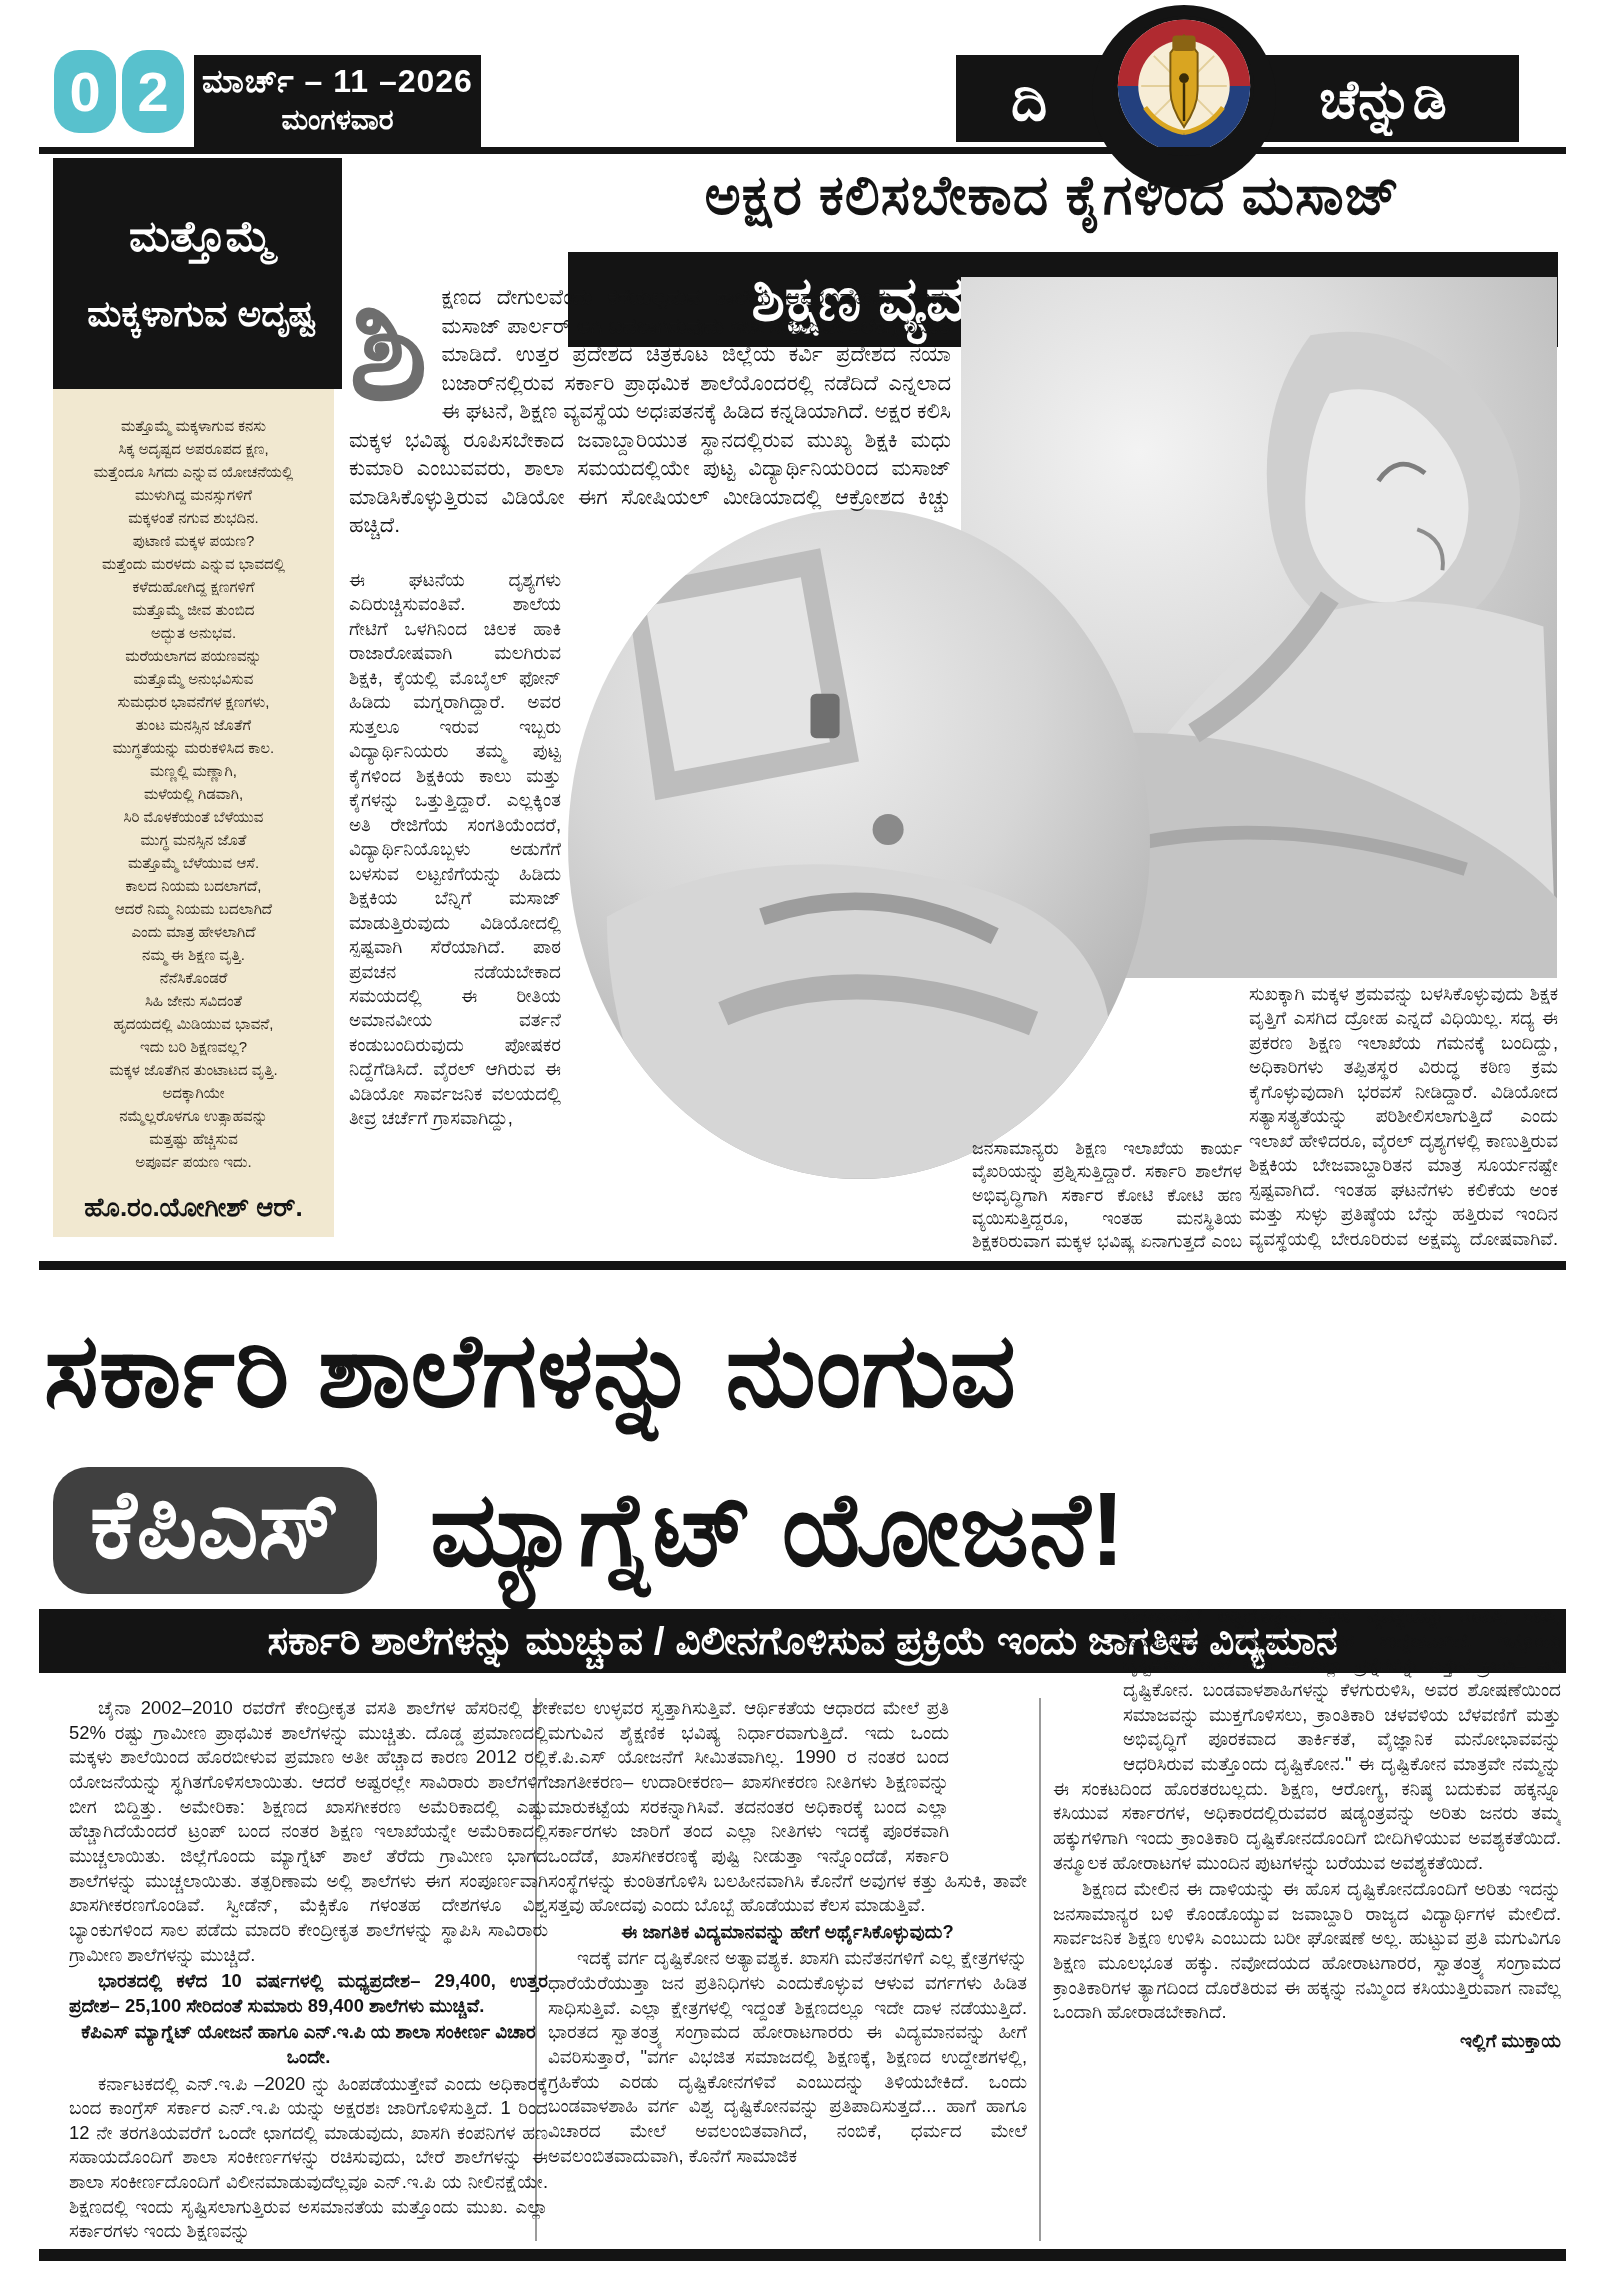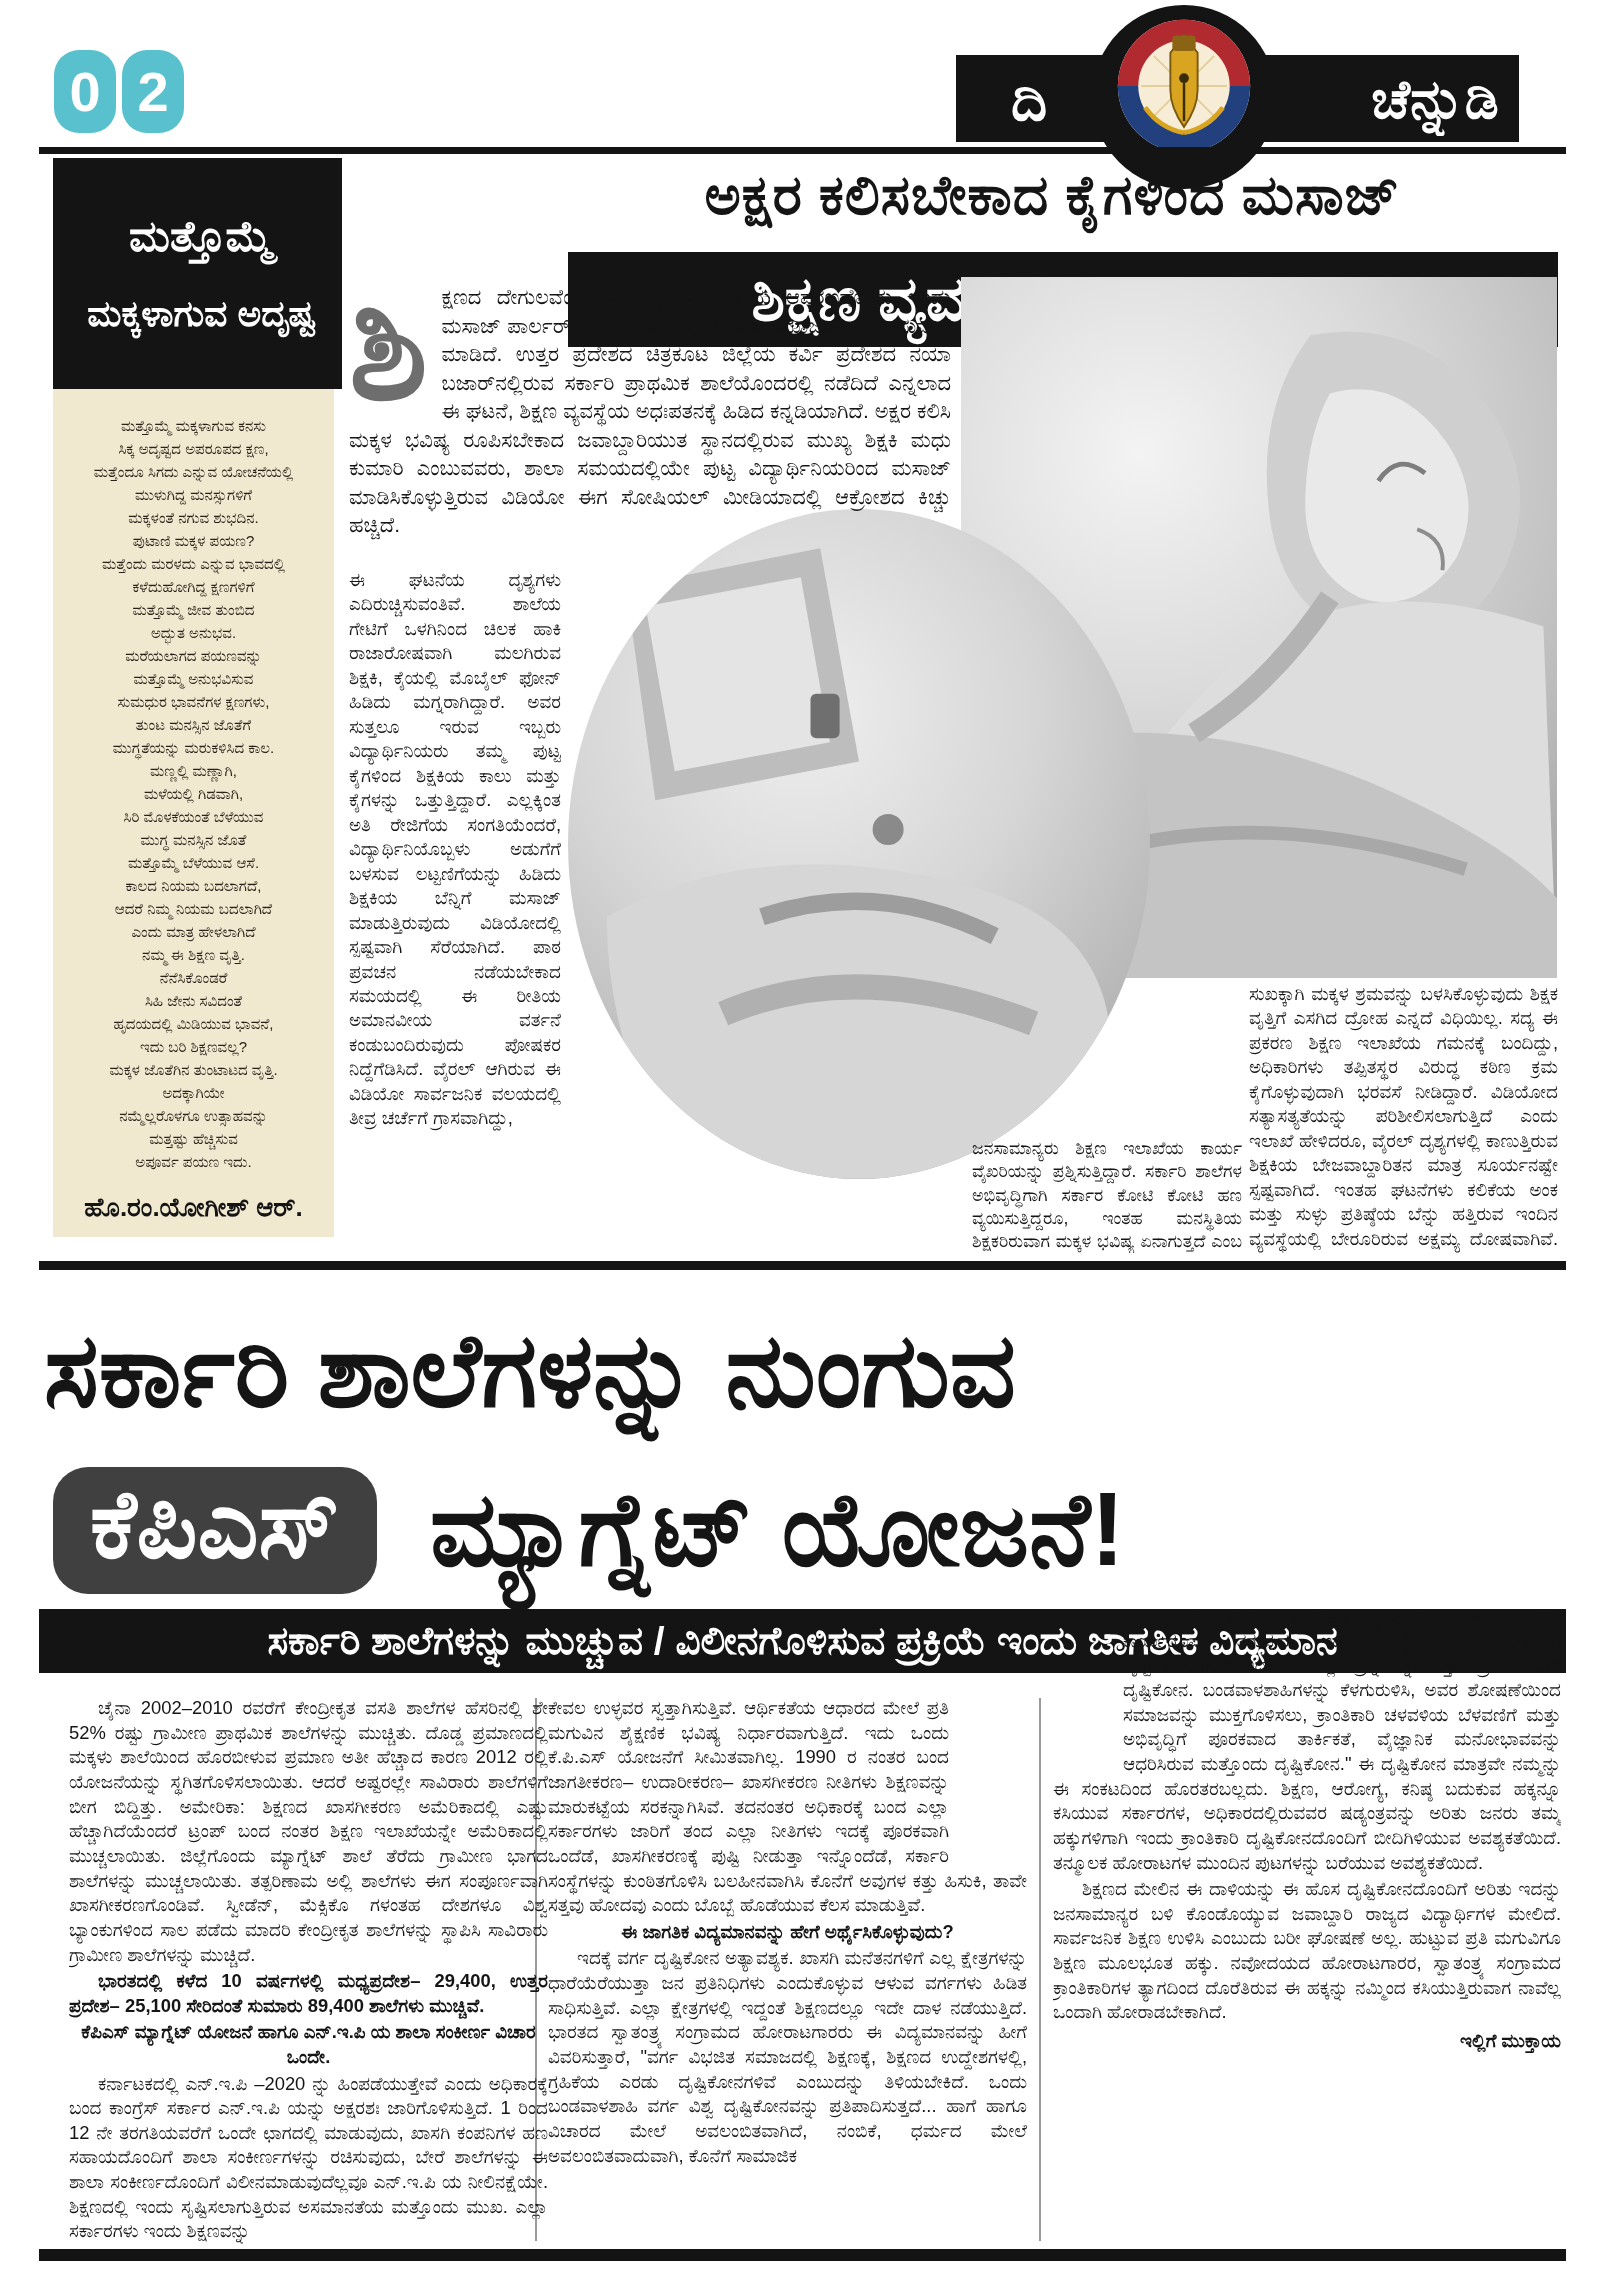--- a/index.html
+++ b/index.html
@@ -66,25 +66,29 @@
   .signoff{font-weight:bold;text-align:right;margin-top:3.9px;}
 </style>
 </head>
 <body>
 
 <div class="page">
 
   <div class="abs chip" style="left:54px;top:50px;">0</div>
   <div class="abs chip" style="left:122px;top:50px;">2</div>
 
+  <div class="abs datebox clip" style="left:194px;top:55px;width:287px;height:87px;">
+    <div class="d1">ಮಾರ್ಚ್ – 11 –2026</div>
+    <div class="d2">ಮಂಗಳವಾರ</div>
+  </div>
 
   <div class="abs masthead" style="left:956px;top:55px;width:563px;height:87px;"></div>
   <div class="abs mast-dome" style="left:1092px;top:4.9px;"></div>
   <div class="abs mast-word clip" style="left:966px;top:68px;width:126px;height:68px;font-size:56px;text-align:center;">ದಿ</div>
-  <div class="abs mast-word clip" style="left:1304px;top:68px;width:262px;height:68px;font-size:54px;text-align:center;">ಚೆನ್ನುಡಿ</div>
+  <div class="abs mast-word clip" style="left:1252px;top:68px;width:262px;height:68px;font-size:54px;text-align:center;">ಚೆನ್ನುಡಿ</div>
   <svg class="abs" style="left:1112px;top:13.6px;" width="144" height="144" viewBox="0 0 148 148">
     <circle cx="74" cy="74" r="72" fill="#141414"></circle>
     <circle cx="74" cy="74" r="68" fill="#ffffff"></circle>
     <path d="M6 74 A68 68 0 0 1 142 74 L120 74 A46 46 0 0 0 28 74 Z" fill="#b02a30"></path>
     <path d="M6 74 A68 68 0 0 0 142 74 L120 74 A46 46 0 0 1 28 74 Z" fill="#23407e"></path>
     <circle cx="74" cy="74" r="47" fill="#f7edd6"></circle>
     <g stroke="#e3cf9a" stroke-width="2">
       <line x1="74" y1="30" x2="74" y2="118"></line>
         <line x1="30" y1="74" x2="118" y2="74"></line>
       <line x1="43" y1="43" x2="105" y2="105"></line>

